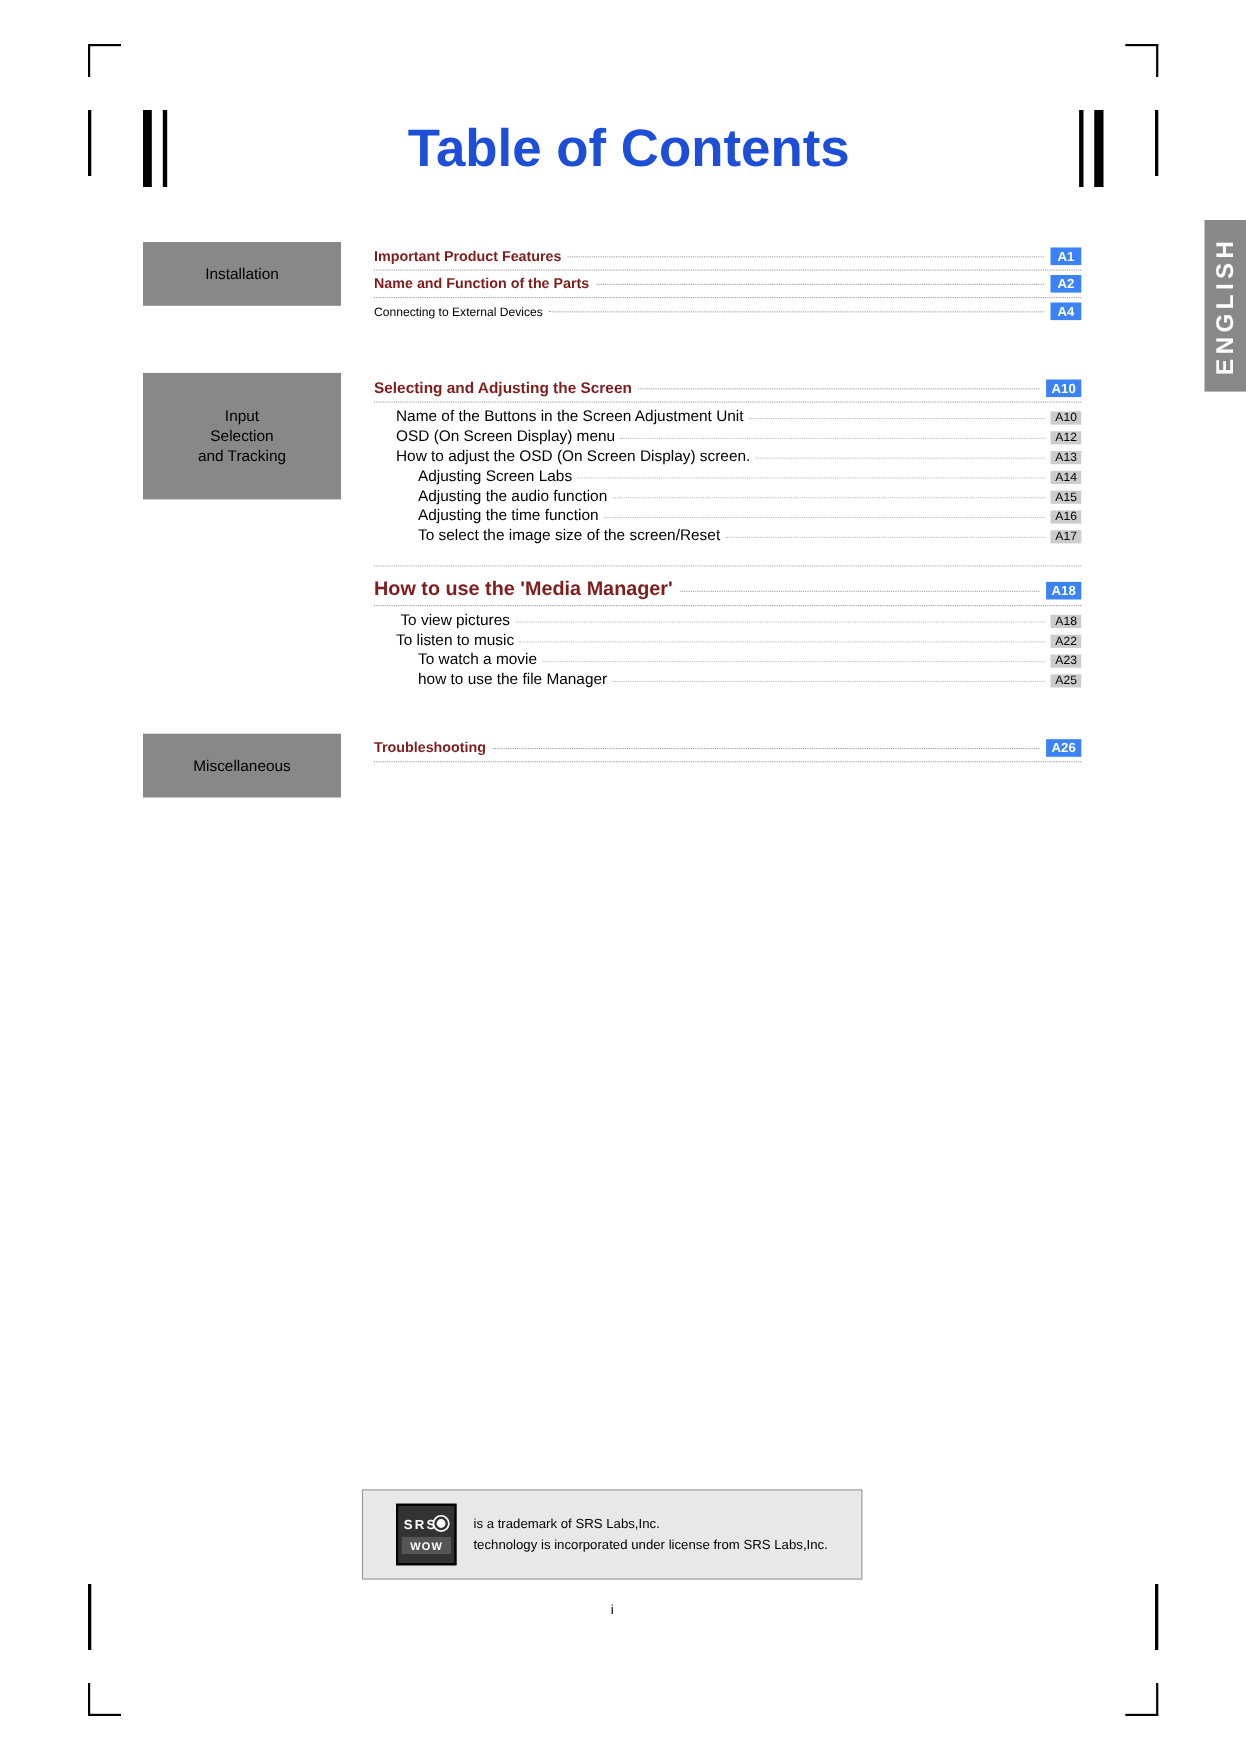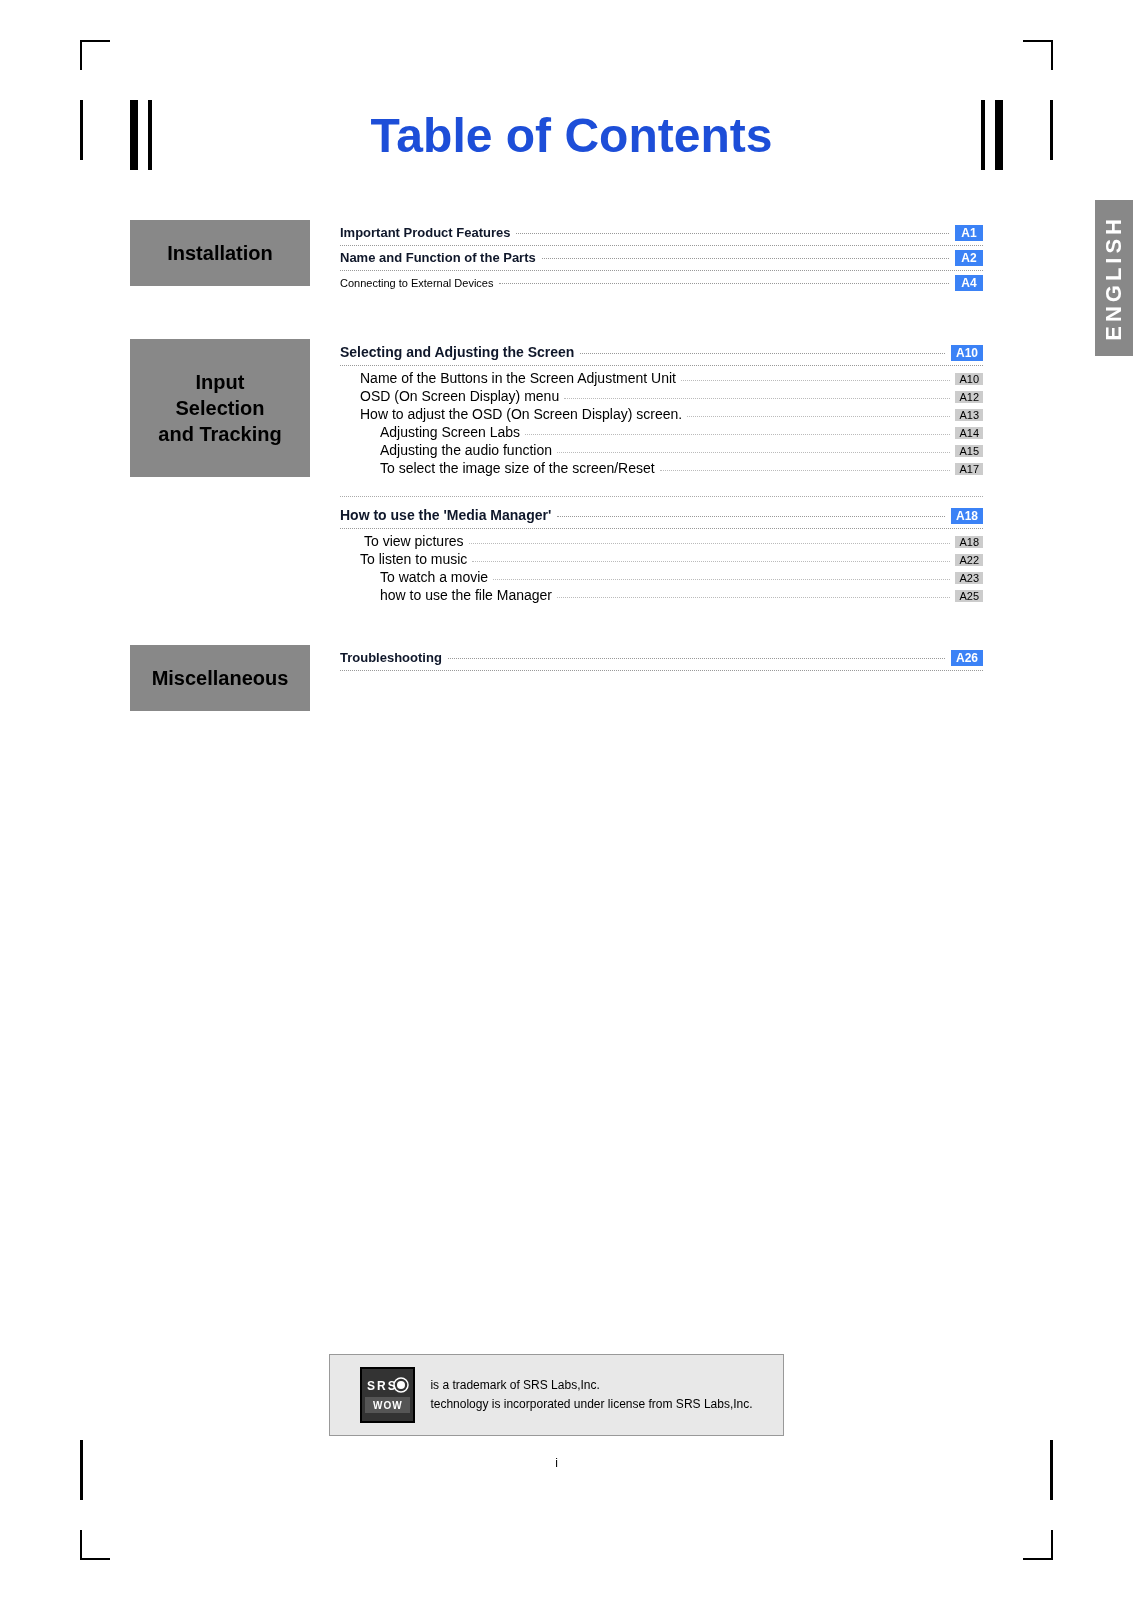--- a/index.html
+++ b/index.html
@@ -152,22 +152,22 @@
       background: #888;
       padding: 20px 15px;
       display: flex;
       align-items: center;
       justify-content: center;
       margin-right: 30px;
       align-self: flex-start;
     }
     .section-label-text {
       color: #000;
-      font-size: 20px;
-      font-weight: bold;
+      font-size: 14px;
+      font-weight: normal;
       text-align: center;
       line-height: 1.3;
     }
 
     
     .section-content {
       flex: 1;
       padding-top: 5px;
     }
 
@@ -177,21 +177,21 @@
       align-items: baseline;
       margin-bottom: 4px;
       border-bottom: 1px dotted #999;
       padding-bottom: 4px;
     }
     .toc-entry.no-border {
       border-bottom: none;
     }
     .toc-entry-main {
       font-size: 13px;
-      color: #0f172a;
+      color: #7f1d1d;
       font-weight: bold;
       white-space: nowrap;
     }
     .toc-entry-sub {
       font-size: 11px;
       color: #000;
       font-weight: normal;
       white-space: nowrap;
     }
     .toc-dots {
@@ -385,30 +385,35 @@
       <div class="sub-entry-row">
         <span class="sub-entry-label" style="margin-left:40px;">Adjusting Screen Labs</span>
         <span class="sub-entry-dots"></span>
         <span class="sub-entry-page">A14</span>
       </div>
       <div class="sub-entry-row">
         <span class="sub-entry-label" style="margin-left:40px;">Adjusting the audio function</span>
         <span class="sub-entry-dots"></span>
         <span class="sub-entry-page">A15</span>
       </div>
+      <div class="sub-entry-row">
+        <span class="sub-entry-label" style="margin-left:40px;">Adjusting the time function</span>
+        <span class="sub-entry-dots"></span>
+        <span class="sub-entry-page">A16</span>
+      </div>
       <div class="sub-entry-row" style="margin-bottom:20px;">
         <span class="sub-entry-label" style="margin-left:40px;">To select the image size of the screen/Reset</span>
         <span class="sub-entry-dots"></span>
         <span class="sub-entry-page">A17</span>
       </div>
 
       <hr class="section-divider">
 
       <div class="toc-entry">
-        <span class="toc-entry-main" style="font-size:14px;">How to use the 'Media Manager'</span>
+        <span class="toc-entry-main" style="font-size:18px;">How to use the 'Media Manager'</span>
         <span class="toc-dots"></span>
         <span class="toc-page">A18</span>
       </div>
       <div class="sub-entry-row">
         <span class="sub-entry-label" style="margin-left:24px;text-align:center;">To view pictures</span>
         <span class="sub-entry-dots"></span>
         <span class="sub-entry-page">A18</span>
       </div>
       <div class="sub-entry-row">
         <span class="sub-entry-label" style="margin-left:20px;">To listen to music</span>

